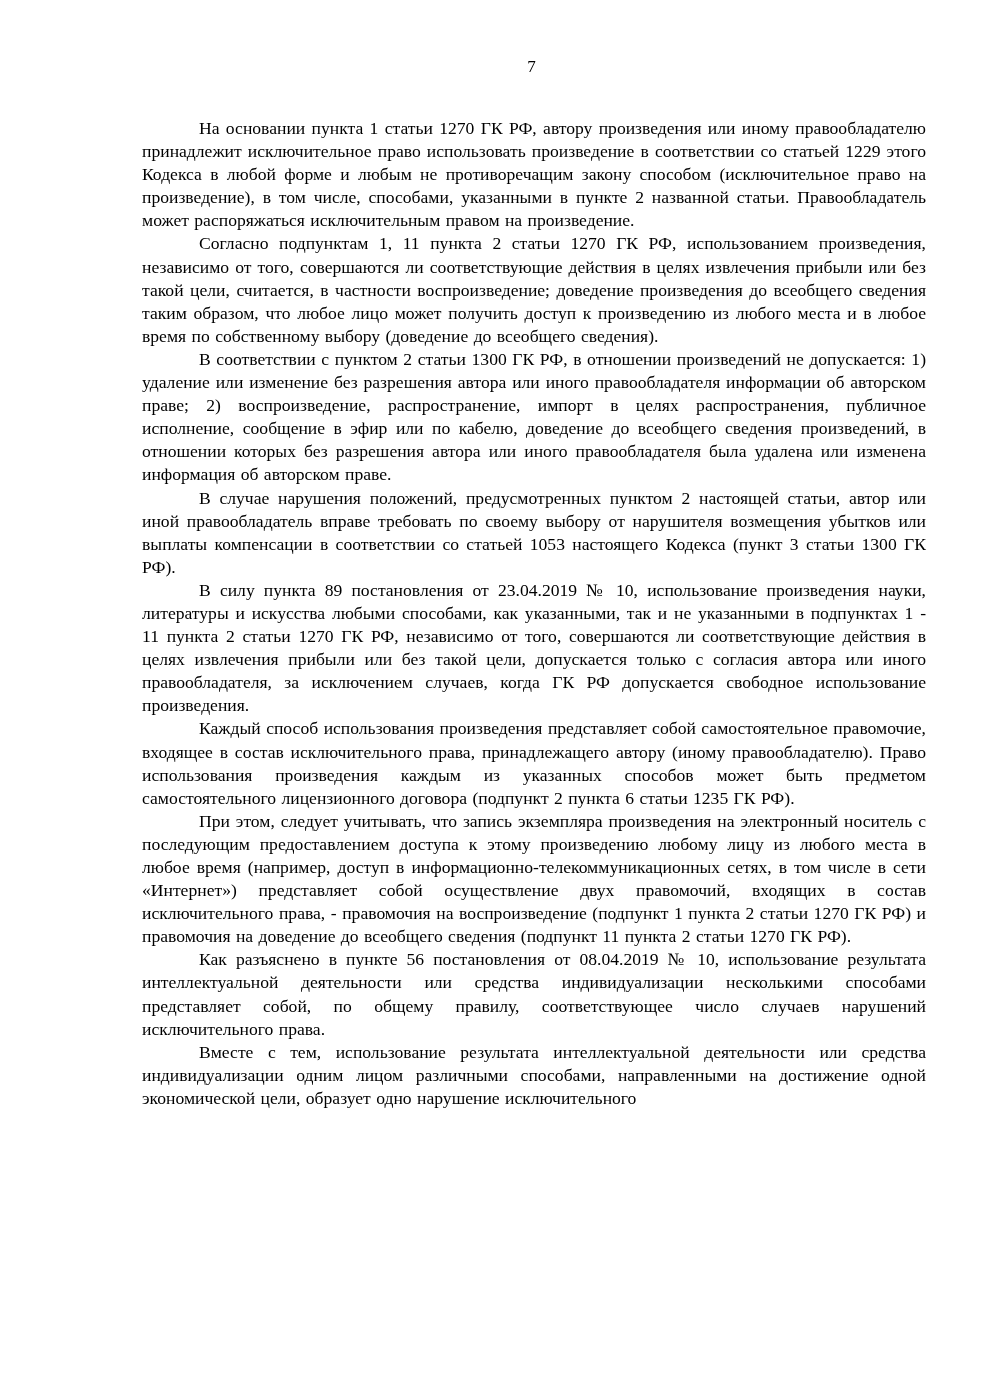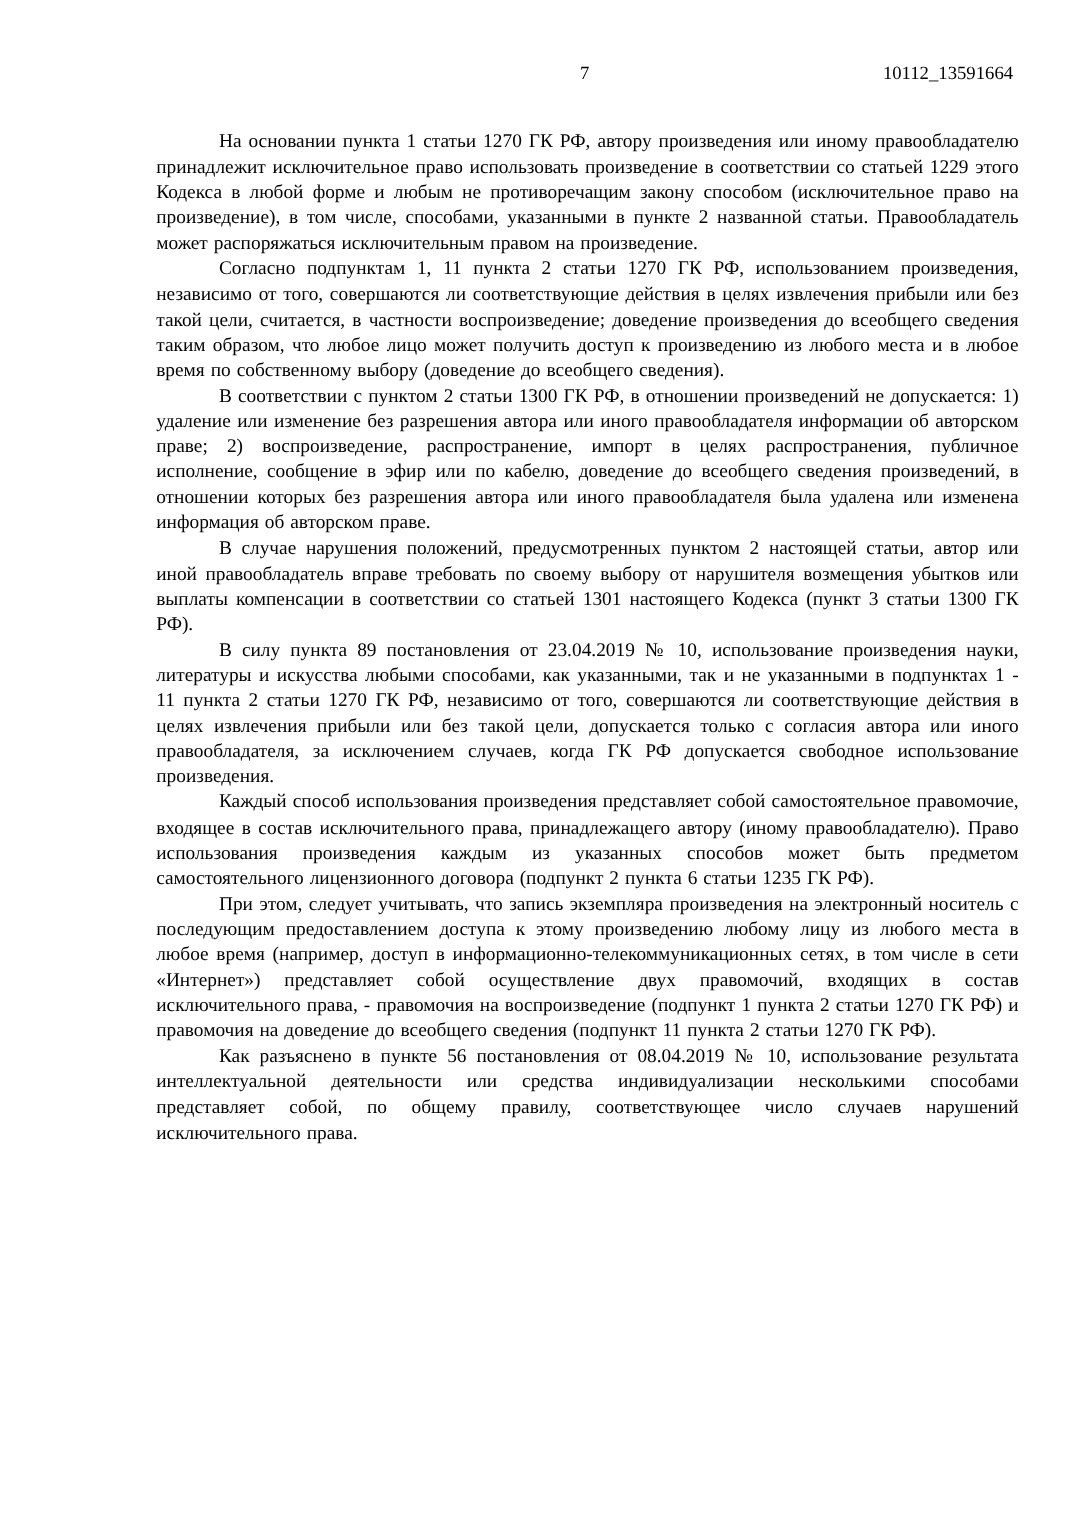--- a/index.html
+++ b/index.html
@@ -45,25 +45,25 @@
     line-height: 23.1px;
     word-spacing: 1px;
   }
 </style>
 </head>
 <body>
 
 <div class="page">
   <div class="page-header">
     <span class="page-number">7</span>
-    <span class="doc-id">10112_13591664</span>
   </div>
   <div class="content">
     <p>На основании пункта 1 статьи 1270 ГК РФ, автору произведения или иному правообладателю принадлежит исключительное право использовать произведение в соответствии со статьей 1229 этого Кодекса в любой форме и любым не противоречащим закону способом (исключительное право на произведение), в том числе, способами, указанными в пункте 2 названной статьи. Правообладатель может распоряжаться исключительным правом на произведение.</p>
     <p>Согласно подпунктам 1, 11 пункта 2 статьи 1270 ГК РФ, использованием произведения, независимо от того, совершаются ли соответствующие действия в целях извлечения прибыли или без такой цели, считается, в частности воспроизведение; доведение произведения до всеобщего сведения таким образом, что любое лицо может получить доступ к произведению из любого места и в любое время по собственному выбору (доведение до всеобщего сведения).</p>
     <p>В соответствии с пунктом 2 статьи 1300 ГК РФ, в отношении произведений не допускается: 1) удаление или изменение без разрешения автора или иного правообладателя информации об авторском праве; 2) воспроизведение, распространение, импорт в целях распространения, публичное исполнение, сообщение в эфир или по кабелю, доведение до всеобщего сведения произведений, в отношении которых без разрешения автора или иного правообладателя была удалена или изменена информация об авторском праве.</p>
-    <p>В случае нарушения положений, предусмотренных пунктом 2 настоящей статьи, автор или иной правообладатель вправе требовать по своему выбору от нарушителя возмещения убытков или выплаты компенсации в соответствии со статьей 1301 настоящего Кодекса (пункт 3 статьи 1300 ГК РФ).</p>
+    <p>В случае нарушения положений, предусмотренных пунктом 2 настоящей статьи, автор или иной правообладатель вправе требовать по своему выбору от нарушителя возмещения убытков или выплаты компенсации в соответствии со статьей 1053 настоящего Кодекса (пункт 3 статьи 1300 ГК РФ).</p>
     <p>В силу пункта 89 постановления от 23.04.2019 № 10, использование произведения науки, литературы и искусства любыми способами, как указанными, так и не указанными в подпунктах 1 - 11 пункта 2 статьи 1270 ГК РФ, независимо от того, совершаются ли соответствующие действия в целях извлечения прибыли или без такой цели, допускается только с согласия автора или иного правообладателя, за исключением случаев, когда ГК РФ допускается свободное использование произведения.</p>
     <p>Каждый способ использования произведения представляет собой самостоятельное правомочие, входящее в состав исключительного права, принадлежащего автору (иному правообладателю). Право использования произведения каждым из указанных способов может быть предметом самостоятельного лицензионного договора (подпункт 2 пункта 6 статьи 1235 ГК РФ).</p>
     <p>При этом, следует учитывать, что запись экземпляра произведения на электронный носитель с последующим предоставлением доступа к этому произведению любому лицу из любого места в любое время (например, доступ в информационно-телекоммуникационных сетях, в том числе в сети «Интернет») представляет собой осуществление двух правомочий, входящих в состав исключительного права, - правомочия на воспроизведение (подпункт 1 пункта 2 статьи 1270 ГК РФ) и правомочия на доведение до всеобщего сведения (подпункт 11 пункта 2 статьи 1270 ГК РФ).</p>
     <p>Как разъяснено в пункте 56 постановления от 08.04.2019 № 10, использование результата интеллектуальной деятельности или средства индивидуализации несколькими способами представляет собой, по общему правилу, соответствующее число случаев нарушений исключительного права.</p>
+    <p>Вместе с тем, использование результата интеллектуальной деятельности или средства индивидуализации одним лицом различными способами, направленными на достижение одной экономической цели, образует одно нарушение исключительного</p>
   </div>
 </div>
 
 </body></html>

